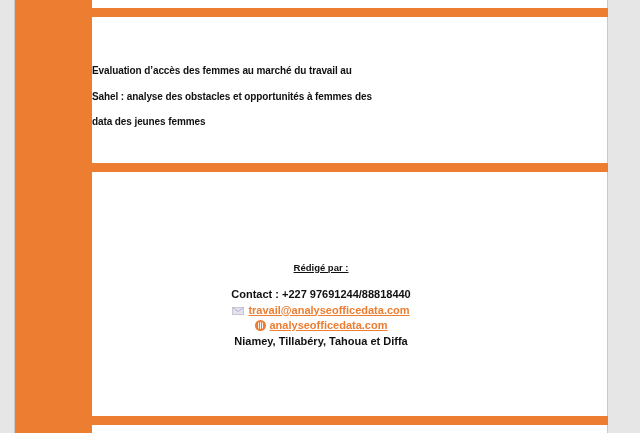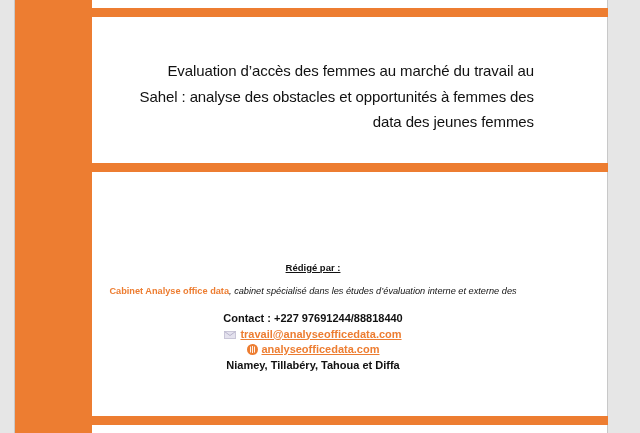--- a/index.html
+++ b/index.html
@@ -42,32 +42,32 @@
   }
   .h-bar.top { top: 8px; }
   .h-bar.mid { top: 163px; }
   .h-bar.bottom { top: 416px; }
 
   .title-block {
     position: absolute;
     left: 92px;
     top: 58px;
     width: 442px;
-    text-align: right;
+    text-align: left;
     color: #111111;
-    font-weight: normal;
-    font-size: 15px;
+    font-weight: bold;
+    font-size: 10px;
     line-height: 25.5px;
     letter-spacing: -0.1px;
   }
   .title-line { display: block; white-space: nowrap; }
 
   .author-block {
     position: absolute;
-    left: 92px;
+    left: 100px;
     top: 257px;
     width: 442px;
     text-align: center;
     color: #111111;
   }
   .redige {
     display: inline-block;
     font-size: 9.5px;
     font-weight: bold;
     text-decoration: underline;
@@ -123,21 +123,20 @@
 
 <div class="title-block">
   <span class="title-line">Evaluation d’accès des femmes au marché du travail au</span>
   <span class="title-line">Sahel : analyse des obstacles et opportunités à femmes des</span>
   <span class="title-line">data des jeunes femmes</span>
 </div>
 
 <div class="author-block">
   <span class="redige">Rédigé par :</span>
   <div class="desc">
-    <span class="line"><span class="brand">Cabinet Analyse office data</span><span>, cabinet spécialisé dans les études d’évaluation interne et externe des</span></span>
   </div>
   <div class="contact-lines">
     <span class="row">Contact : +227 97691244/88818440</span>
     <span class="row">
       <svg class="icon-mail" viewBox="0 0 12 8">
         <rect x="0.5" y="0.5" width="11" height="7" fill="#e4e2ee" stroke="#c9c6d8" stroke-width="1"></rect>
         <polyline points="0.5,0.5 6,4.5 11.5,0.5" fill="none" stroke="#b9b5cc" stroke-width="1"></polyline>
       </svg><a class="link" href="#">travail@analyseofficedata.com</a>
     </span>
     <span class="row">

